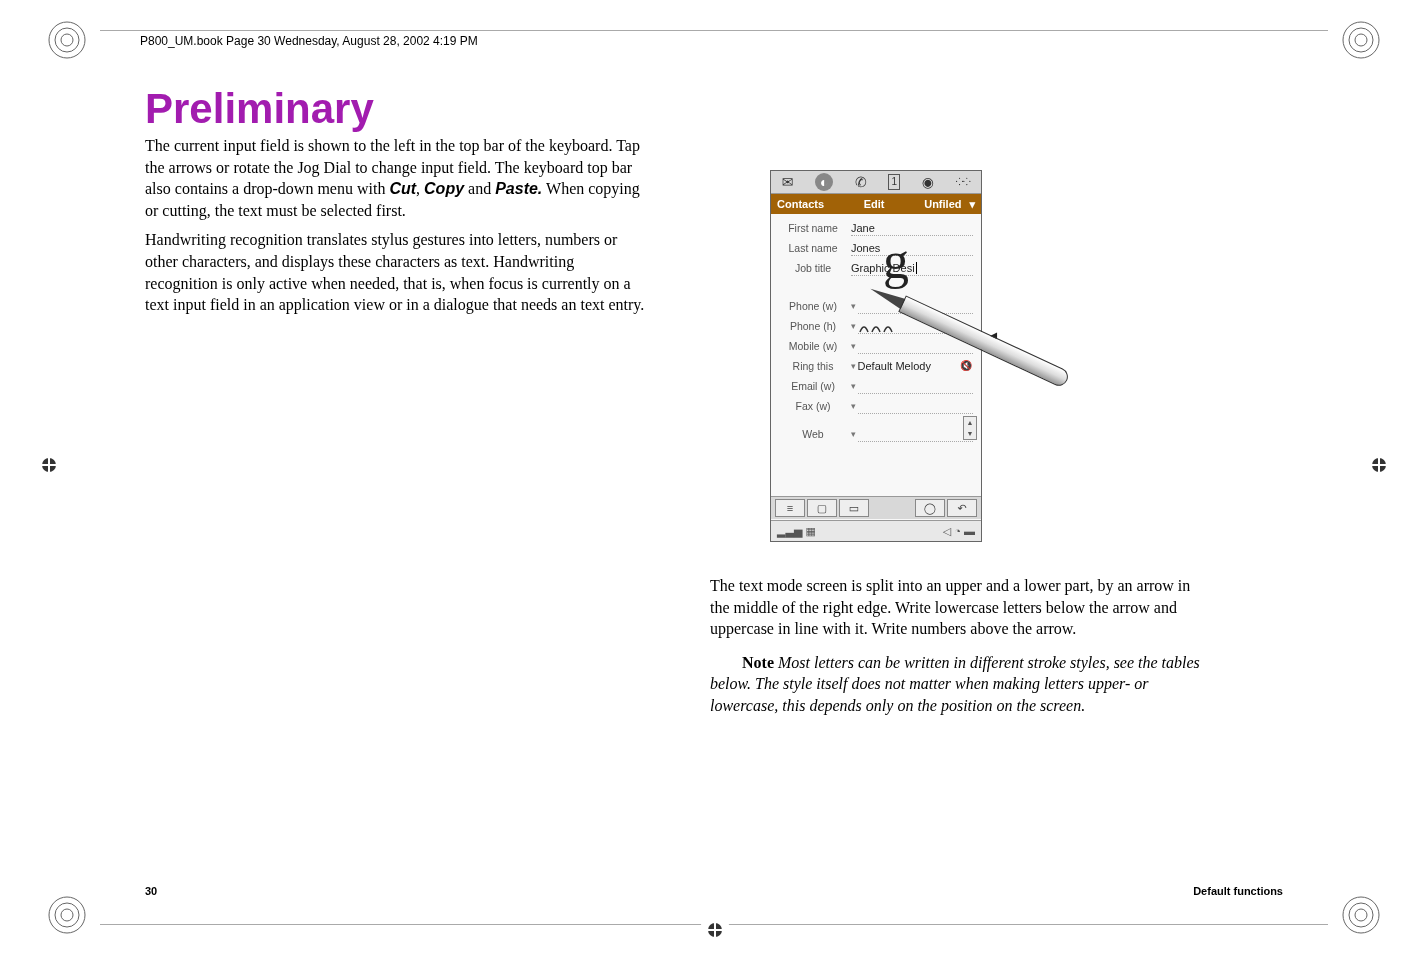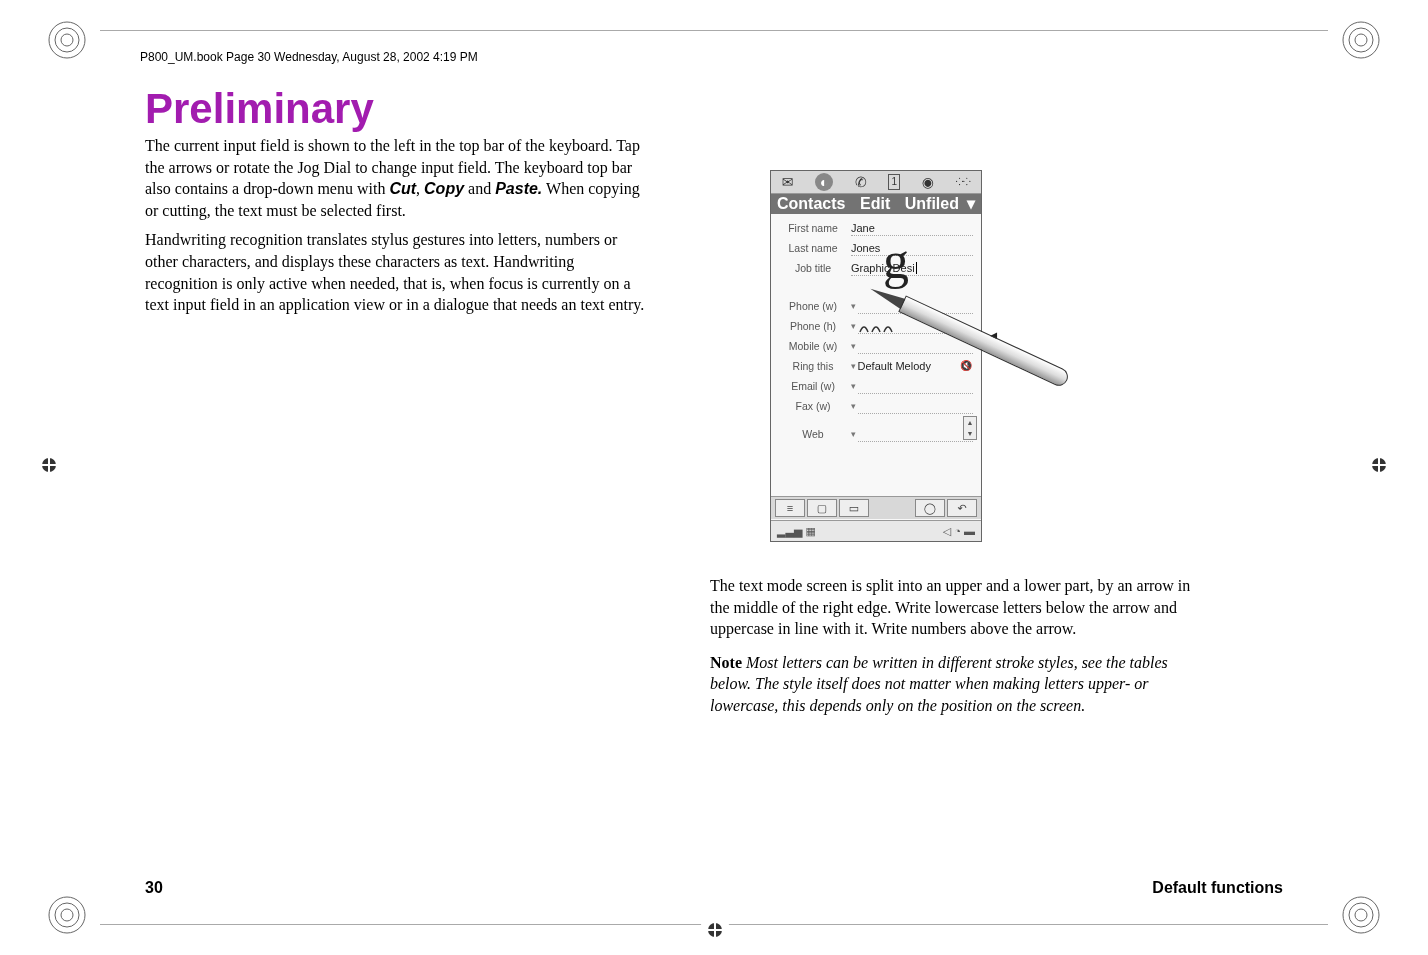--- a/index.html
+++ b/index.html
@@ -63,21 +63,21 @@
     .register-line-bottom {
       position: absolute;
       bottom: 30px;
       left: 100px;
       right: 100px;
       height: 1px;
       background: #aaa;
     }
     .header-text {
       position: absolute;
-      top: 50px;
+      top: 34px;
       left: 140px;
       font-size: 12px;
       font-family: Arial, sans-serif;
       color: #000;
     }
     .watermark {
       position: absolute;
       top: 85px;
       left: 145px;
       font-size: 42px;
@@ -108,21 +108,21 @@
     .right-column {
       position: absolute;
       top: 170px;
       left: 710px;
       width: 500px;
       font-size: 16px;
       color: #000;
       line-height: 1.35;
     }
     .right-column p { margin: 0 0 12px 0; }
-    .right-column .note-label { font-weight: bold; font-family: Georgia, serif; }
+    .right-column .note-label { font-weight: bold; font-family: Georgia, serif; margin-left: 32px; }
     .right-column .note-body { font-style: italic; }
     .phone-illustration {
       width: 225px;
       height: 380px;
       position: relative;
       margin-left: 60px;
       margin-bottom: 25px;
     }
     .phone-screen {
       width: 210px;
@@ -138,26 +138,26 @@
       height: 22px;
       background: #d8d8d8;
       display: flex;
       align-items: center;
       justify-content: space-around;
       border-bottom: 1px solid #999;
     }
     .phone-topbar .ticon { font-size: 14px; color: #333; }
     .phone-menubar {
       height: 20px;
-      background: #737373;
+      background: #a16207;
       color: #fff;
       display: flex;
       align-items: center;
       font-weight: bold;
-      font-size: 16px;
+      font-size: 11px;
       padding: 0 6px;
       justify-content: space-between;
     }
     .phone-menubar .unfiled { display: flex; align-items: center; gap: 8px; }
     .phone-body {
       padding: 6px 8px 0 8px;
     }
     .field-row {
       display: flex;
       align-items: center;
@@ -281,21 +281,21 @@
       color: #222;
     }
     .footer-text {
       position: absolute;
       bottom: 58px;
       left: 145px;
       right: 145px;
       display: flex;
       justify-content: space-between;
       font-family: Arial, sans-serif;
-      font-size: 16px;
+      font-size: 11px;
       font-weight: bold;
     }
     .inline-strokes { display: inline-flex; align-items: center; gap: 1px; vertical-align: middle; }
   </style>
 </head>
 <body>
 
 <div class="register-line-top"></div>
 <div class="register-line-bottom"></div>
 

